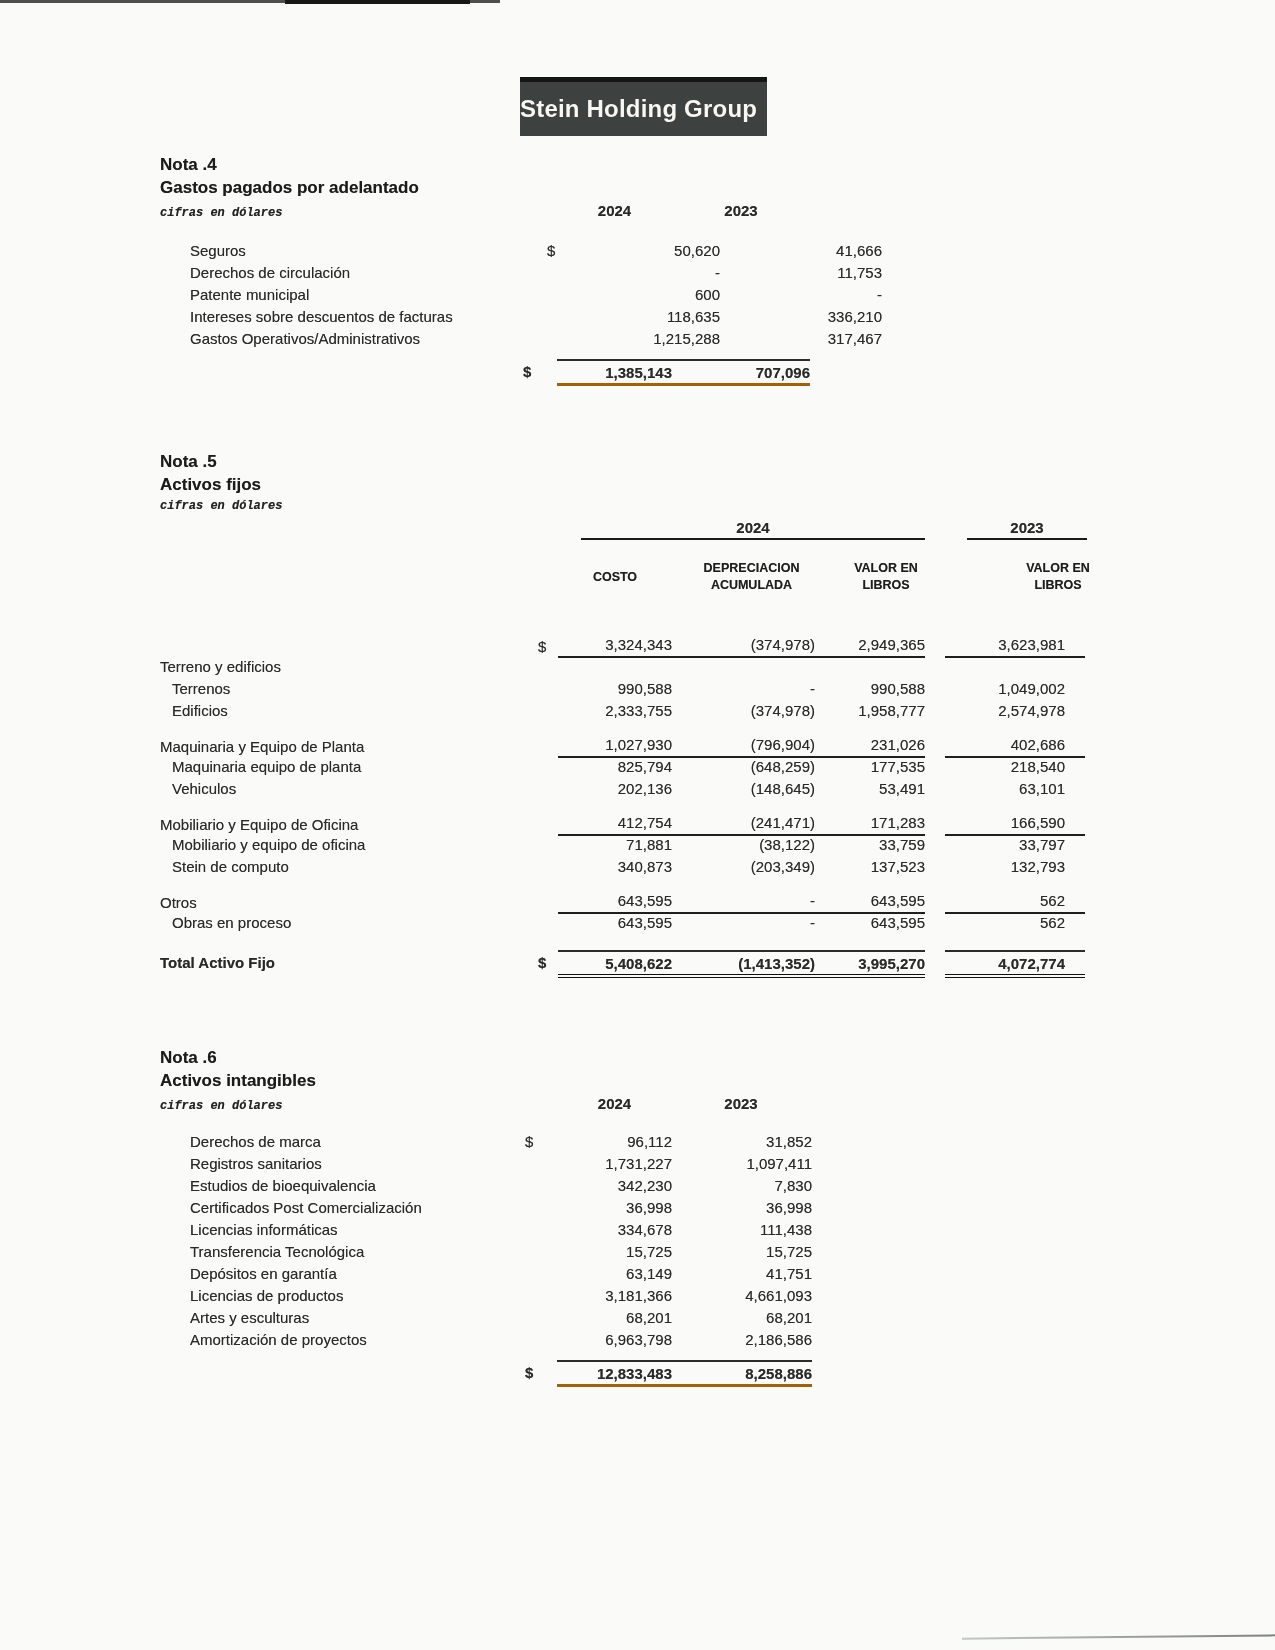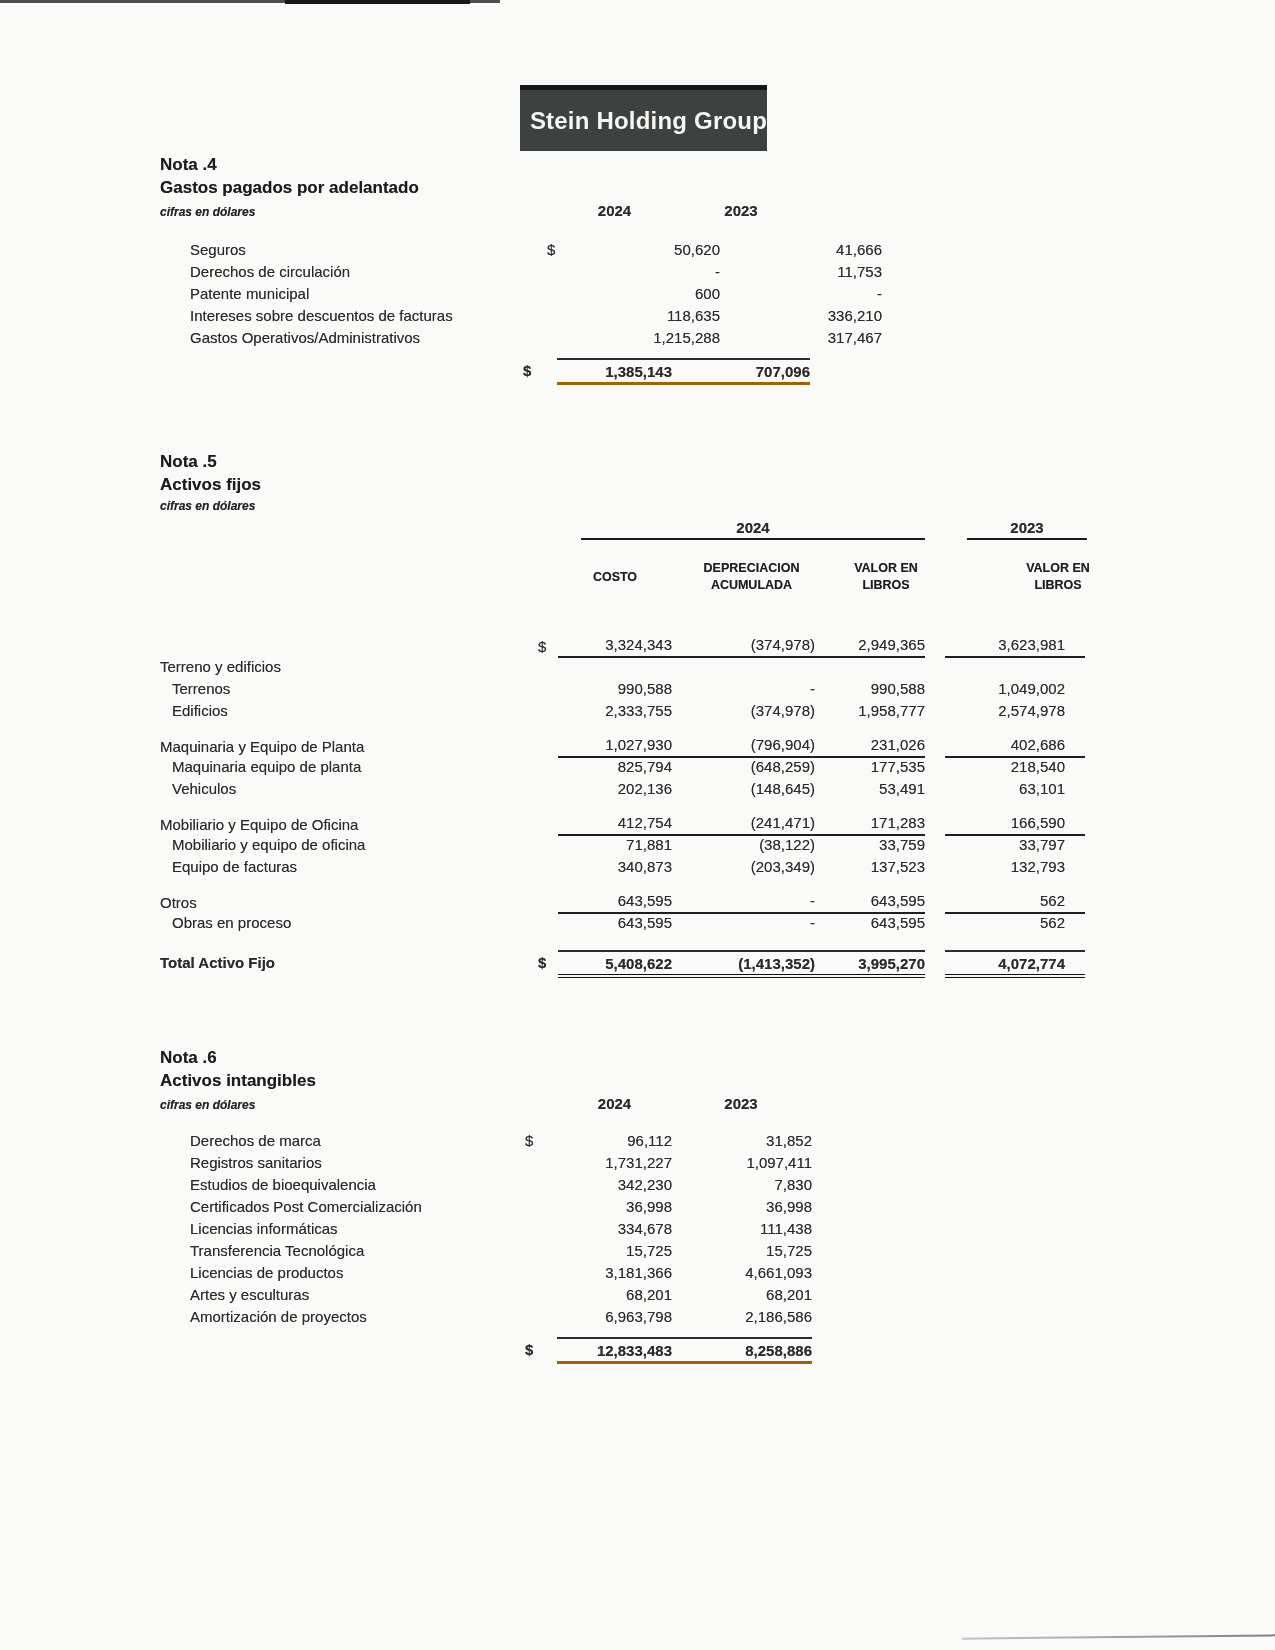--- a/index.html
+++ b/index.html
@@ -7,33 +7,33 @@
     position:relative;width:1275px;height:1650px;background:#fafbf9;
     font-family:"Liberation Sans",sans-serif;color:#2a2a2a;overflow:hidden;
     text-shadow:0 0 .5px rgba(40,40,40,.55);
   }
   
   .top-line{position:absolute;top:0;left:0;width:500px;height:3px;background:#4e4e4e;}
   .top-line-dark{position:absolute;top:0;left:285px;width:185px;height:4px;background:#181818;}
   .bottom-line{position:absolute;left:962px;top:1636px;width:313px;height:2px;
     background:linear-gradient(90deg,#c2c6c4,#7d817f);transform:rotate(-0.6deg);}
   
-  .brand{position:absolute;left:520px;top:85px;width:247px;height:66px;background:#3d4140;
-    border-top:5px solid #141716;box-sizing:border-box;display:flex;align-items:center;justify-content:flex-end;}
+  .brand{position:absolute;left:520px;top:77px;width:247px;height:59px;background:#3d4140;
+    border-top:5px solid #141716;box-sizing:border-box;display:flex;align-items:center;justify-content:flex-start;}
   .brand span{color:#f7f7f4;font-size:24px;font-weight:bold;letter-spacing:.2px;}
   
   .note{position:absolute;left:160px;}
   .n4sec{top:155px;width:660px;}
   .n5sec{top:452px;width:930px;}
   .n6sec{top:1048px;width:660px;}
   .h1{font-size:17px;font-weight:bold;color:#1c1c1c;line-height:20px;}
   .h2{font-size:17px;font-weight:bold;color:#1c1c1c;line-height:20px;margin-top:3px;}
   .units{font-size:12px;font-weight:bold;font-style:italic;color:#242424;}
   .units-line{display:flex;align-items:baseline;margin-top:4px;}
-  .units-line .units{width:397px;flex:none;}
+  .units-line .units{width:397px;flex:none;font-family:Liberation Mono, monospace;}
   .yr{font-size:15px;font-weight:bold;text-align:center;flex:none;}
   .yrA{width:115px;}
   .yrB{width:138px;}
   
   .r{font-size:15px;line-height:22px;height:22px;align-items:end;}
   .num{text-align:right;}
   .usd{text-align:left;}
   .lab{white-space:nowrap;}
   .ind30{padding-left:30px;}
   .ind12{padding-left:12px;}
@@ -242,21 +242,21 @@
       <div class="r n5g">
         <span class="lab ind12">Mobiliario y equipo de oficina</span>
         <span></span>
         <span class="num">71,881</span>
         <span class="num">(38,122)</span>
         <span class="num">33,759</span>
         <span></span>
         <span class="num c4">33,797</span>
       </div>
       <div class="r n5g">
-        <span class="lab ind12">Equipo de facturas</span>
+        <span class="lab ind12">Stein de computo</span>
         <span></span>
         <span class="num">340,873</span>
         <span class="num">(203,349)</span>
         <span class="num">137,523</span>
         <span></span>
         <span class="num c4">132,793</span>
       </div>
       <div class="sp12"></div>
       <div class="r n5g">
         <span class="lab">Otros</span>
@@ -330,20 +330,26 @@
         <span class="num">334,678</span>
         <span class="num">111,438</span>
       </div>
       <div class="r n6g">
         <span class="lab ind30">Transferencia Tecnológica</span>
         <span></span>
         <span class="num">15,725</span>
         <span class="num">15,725</span>
       </div>
       <div class="r n6g">
+        <span class="lab ind30">Depósitos en garantía</span>
+        <span></span>
+        <span class="num">63,149</span>
+        <span class="num">41,751</span>
+      </div>
+      <div class="r n6g">
         <span class="lab ind30">Licencias de productos</span>
         <span></span>
         <span class="num">3,181,366</span>
         <span class="num">4,661,093</span>
       </div>
       <div class="r n6g">
         <span class="lab ind30">Artes y esculturas</span>
         <span></span>
         <span class="num">68,201</span>
         <span class="num">68,201</span>

